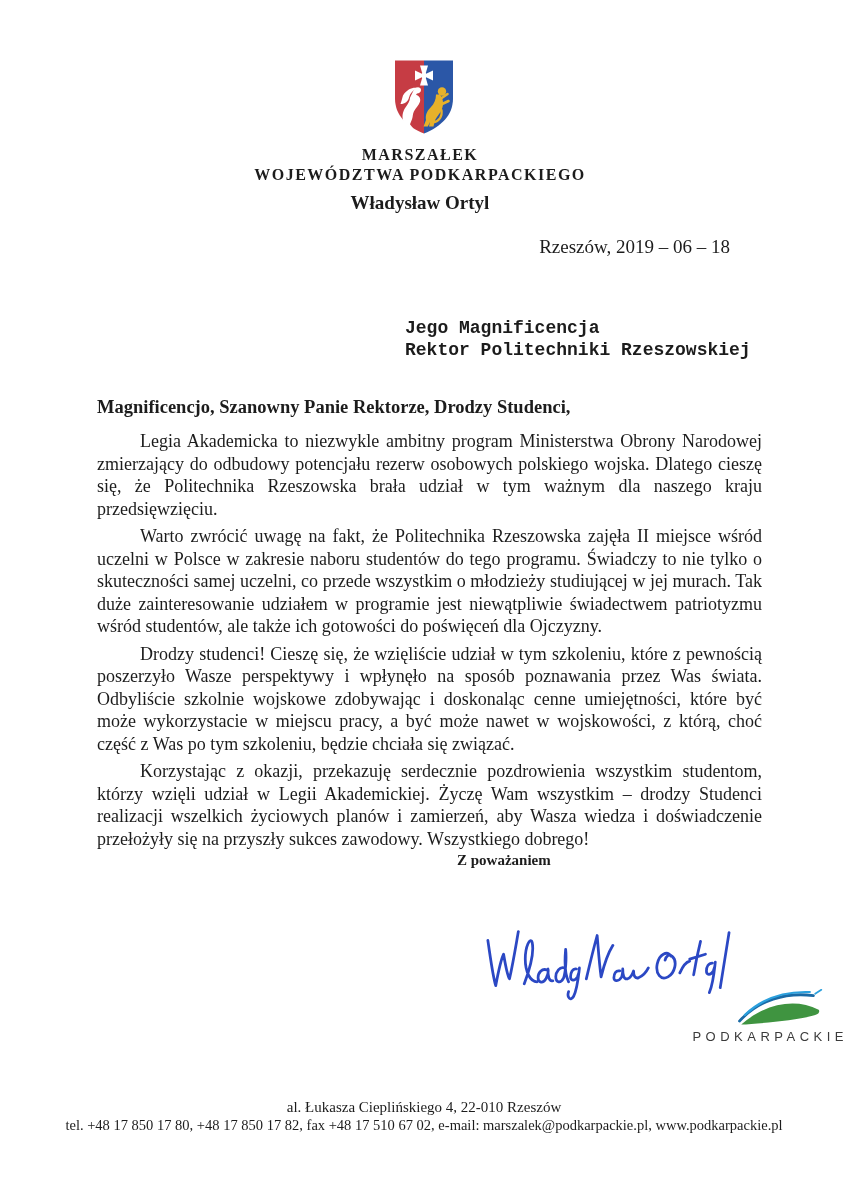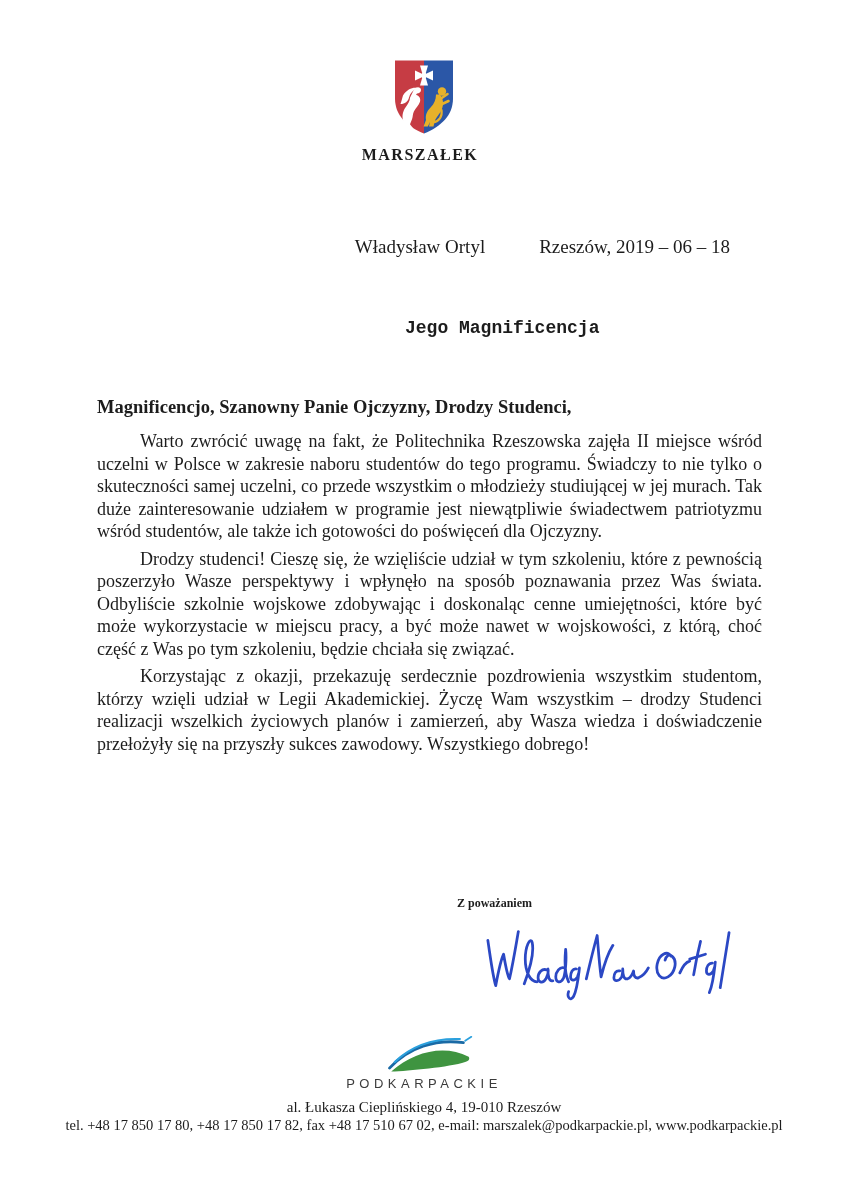--- a/index.html
+++ b/index.html
@@ -12,34 +12,34 @@
     color:#1c1c1c;
     overflow:hidden;
   }
   
   .coat{position:absolute;left:390px;top:58px;width:68px;height:78px;}
   .office-line1{position:absolute;left:0;right:8px;top:146px;text-align:center;
     font-size:16px;font-weight:700;letter-spacing:1.5px;}
   .office-line2{position:absolute;left:0;right:8px;top:166px;text-align:center;
     font-size:16px;font-weight:700;letter-spacing:1.5px;}
   .official-name{position:absolute;left:0;right:8px;top:192px;text-align:center;
-    font-size:19px;font-weight:400;margin-top:44px;}
+    font-size:19px;font-weight:700;}
   
   .date-line{position:absolute;top:236px;right:118px;font-size:19px;margin-left:48px;}
   
   .recipient{position:absolute;left:405px;top:317px;font-size:18px;font-weight:700;line-height:22px;font-family:Liberation Mono, monospace;}
   
   .salutation{position:absolute;left:97px;top:397px;font-size:18.5px;font-weight:700;}
   .body-text{position:absolute;left:97px;top:430px;width:665px;font-size:18px;line-height:22.5px;text-align:justify;}
   .body-text p{margin:0 0 5px 0;text-indent:43px;}
   
-  .valediction{position:absolute;left:457px;top:896px;font-size:12px;font-weight:700;}
+  .valediction{position:absolute;left:457px;top:852px;font-size:15px;font-weight:700;}
   .signature{position:absolute;left:478px;top:916px;width:256px;height:102px;}
   
-  .logo-wrap{position:absolute;left:0;right:0;top:1032px;text-align:center;}
+  .logo-wrap{position:absolute;left:0;right:0;top:985px;text-align:right;}
   .logo-swoosh{width:122px;height:44px;margin-left:26px;}
   .logo-text{margin-top:-4px;font-family:"Liberation Sans", sans-serif;
     font-size:13px;letter-spacing:4.5px;color:#3b3b3b;font-weight:400;}
   .footer-address{position:absolute;left:0;right:0;top:1099px;text-align:center;font-size:15px;}
   .footer-contact{position:absolute;left:0;right:0;top:1117px;text-align:center;font-size:14.5px;}
 </style>
 </head>
 <body>
 
 <div class="page">
@@ -63,31 +63,34 @@
 
     <g fill="#e7b12a">
       <circle cx="52" cy="33" r="4.2"></circle>
       <path d="M50 36 c4.5 6 3.5 12.5 0.5 17.5 c-2.3 3.8 -5 6 -6 10 l-1 4.5 h-4.5 l1 -4.5 l-2.2 4.5 h-4.3 l2.5 -6.5 c-1 -6 2 -10 5 -13 c3 -3 5 -7.5 5 -12.5 z"></path>
       <path d="M43 64 c6.5 -1 9.5 -6.5 8.5 -12.5" stroke="#e7b12a" stroke-width="2.2" fill="none" stroke-linecap="round"></path>
       <path d="M51 40 l6.5 -4.5 M51 46 l7.5 -3.5" stroke="#e7b12a" stroke-width="2.6" fill="none" stroke-linecap="round"></path>
     </g>
   </svg>
 
   <div class="office-line1">MARSZAŁEK</div>
+  <div class="office-line2">WOJEWÓDZTWA PODKARPACKIEGO</div>
   <div class="official-name">Władysław Ortyl</div>
 
   <div class="date-line">Rzeszów, 2019 – 06 – 18</div>
 
   <div class="recipient">
     <div>Jego Magnificencja</div>
+    <div>Rektor Politechniki Rzeszowskiej</div>
   </div>
 
-  <div class="salutation">Magnificencjo, Szanowny Panie Ojczyzny, Drodzy Studenci,</div>
+  <div class="salutation">Magnificencjo, Szanowny Panie Rektorze, Drodzy Studenci,</div>
 
   <div class="body-text">
+    <p>Legia Akademicka to niezwykle ambitny program Ministerstwa Obrony Narodowej zmierzający do odbudowy potencjału rezerw osobowych polskiego wojska. Dlatego cieszę się, że Politechnika Rzeszowska brała udział w tym ważnym dla naszego kraju przedsięwzięciu.</p>
     <p>Warto zwrócić uwagę na fakt, że Politechnika Rzeszowska zajęła II miejsce wśród uczelni w Polsce w zakresie naboru studentów do tego programu. Świadczy to nie tylko o skuteczności samej uczelni, co przede wszystkim o młodzieży studiującej w jej murach. Tak duże zainteresowanie udziałem w programie jest niewątpliwie świadectwem patriotyzmu wśród studentów, ale także ich gotowości do poświęceń dla Ojczyzny.</p>
     <p>Drodzy studenci! Cieszę się, że wzięliście udział w tym szkoleniu, które z pewnością poszerzyło Wasze perspektywy i wpłynęło na sposób poznawania przez Was świata. Odbyliście szkolnie wojskowe zdobywając i doskonaląc cenne umiejętności, które być może wykorzystacie w miejscu pracy, a być może nawet w wojskowości, z którą, choć część z Was po tym szkoleniu, będzie chciała się związać.</p>
     <p>Korzystając z okazji, przekazuję serdecznie pozdrowienia wszystkim studentom, którzy wzięli udział w Legii Akademickiej. Życzę Wam wszystkim – drodzy Studenci realizacji wszelkich życiowych planów i zamierzeń, aby Wasza wiedza i doświadczenie przełożyły się na przyszły sukces zawodowy. Wszystkiego dobrego!</p>
   </div>
 
   <div class="valediction">Z poważaniem</div>
 
   <svg class="signature" viewBox="0 0 260 102" aria-hidden="true">
     <path fill="none" stroke="#2b48c4" stroke-width="2.8" stroke-linecap="round" stroke-linejoin="round" d="
       M10 24 C13 44 15 60 18 70 C21 54 23 44 26 38 C28 50 30 60 32 63 C36 45 39 26 41 15
@@ -108,16 +111,16 @@
   <div class="logo-wrap">
     <svg class="logo-swoosh" viewBox="0 0 120 50" aria-hidden="true">
       <path d="M8 45 C34 22 68 14 96 28 C97.5 30 96.5 33 92 34 C74 40 28 44 8 45 Z" fill="#3f9440"></path>
       <path d="M6 41 C28 17 58 8 90 12" stroke="#1a6aa5" stroke-width="3.2" fill="none" stroke-linecap="round"></path>
       <path d="M12 34 C33 14 60 7 86 8" stroke="#2ba0dd" stroke-width="2.4" fill="none" stroke-linecap="round"></path>
       <path d="M92 10 L99 5.5" stroke="#2ba0dd" stroke-width="2" fill="none" stroke-linecap="round"></path>
     </svg>
     <div class="logo-text">PODKARPACKIE</div>
   </div>
 
-  <div class="footer-address">al. Łukasza Cieplińskiego 4, 19-010 Rzeszów</div>
+  <div class="footer-address">al. Łukasza Cieplińskiego 4, 22-010 Rzeszów</div>
   <div class="footer-contact">tel. +48 17 850 17 80, +48 17 850 17 82, fax +48 17 510 67 02,  e-mail: marszalek@podkarpackie.pl,  www.podkarpackie.pl</div>
 
 </div>
 
 </body></html>

